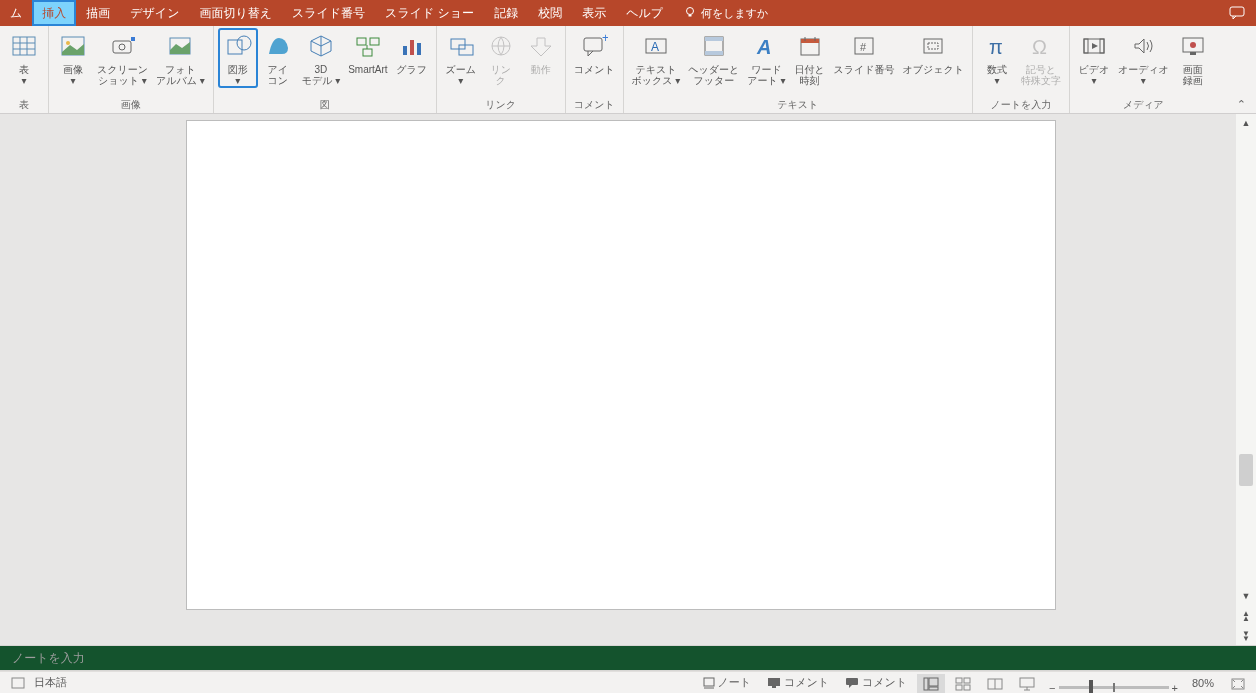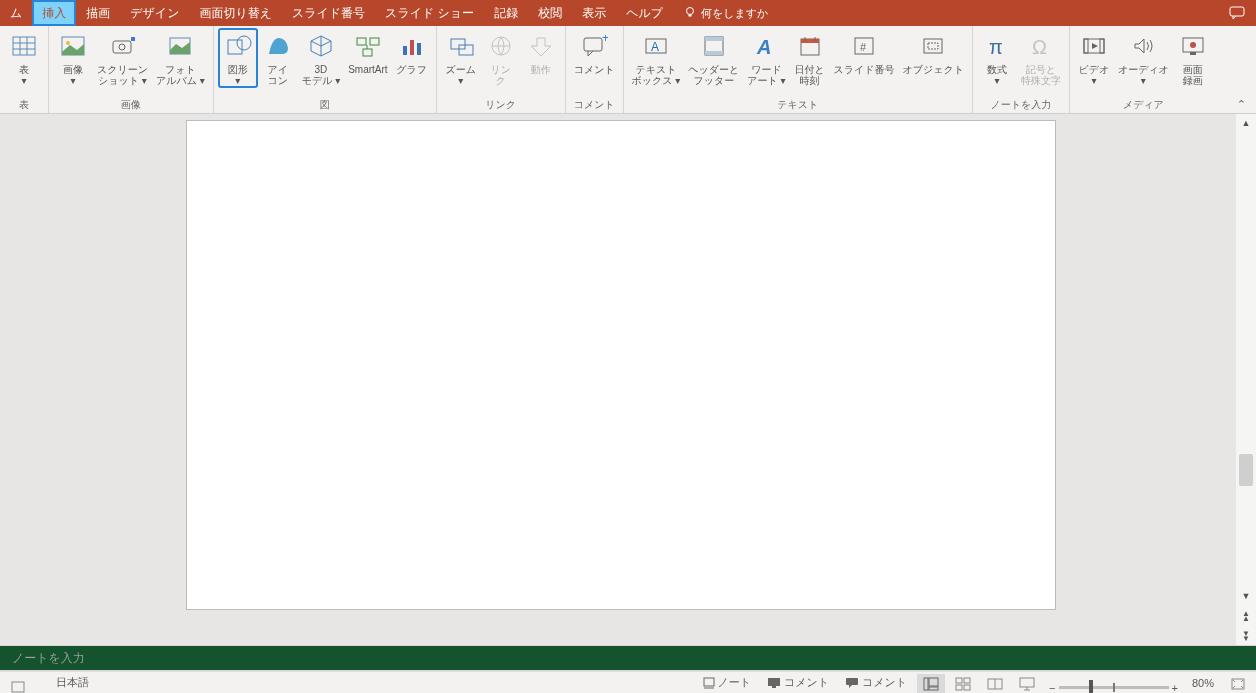--- a/index.html
+++ b/index.html
@@ -31,21 +31,21 @@
   .slide { position:absolute; left:186px; top:6px; width:870px; height:490px; background:#fff; border:1px solid #bcbcbc;}
   .vscroll { position:absolute; right:0; top:0; bottom:0; width:20px; background:#f5f5f3;}
   .vscroll .arrow { position:absolute; left:0; width:20px; height:18px; display:flex; align-items:center; justify-content:center; }
   .vscroll .tri { font-size:9px; color:#555;}
   .vscroll .fit { position:absolute; bottom:20px; left:0; width:20px; height:18px; display:flex; align-items:center; justify-content:center;}
   .vscroll .thumb { position:absolute; left:3px; top:340px; width:14px; height:32px; background:#cfcfcf; border-radius:2px;}
   
   .notesbar { height:26px; background:#14532d; border-top:1px solid #d7d6d4; border-bottom:1px solid #d7d6d4; display:flex; align-items:center; padding:0 12px; color:#9d9d9d; font-size:12px;}
   
   .statusbar { height:22px; background:#f3f2f1; border-top:1px solid #e1dfdd; display:flex; align-items:center; font-size:11px; color:#5a5a5a;}
-  .sb-left { display:flex; align-items:flex-end; gap:22px; padding-left:8px;}
+  .sb-left { display:flex; align-items:center; gap:0; padding-left:8px;}
   .sb-right { margin-left:auto; display:flex; align-items:flex-end; gap:4px; padding-right:4px;}
   .sb-item { display:flex; align-items:center; gap:3px; padding:0 6px; cursor:pointer; height:22px;}
   .viewbtn { width:28px; height:20px; display:flex; align-items:center; justify-content:center; cursor:pointer;}
   .viewbtn.active { background:#dadada; }
   .slider { display:flex; align-items:center; gap:3px; padding:0 4px;}
   .slider-track { width:110px; height:3px; background:#bdbdbd; position:relative;}
   .slider-track::before {content:""; position:absolute; top:-3px; left:54px; width:2px; height:9px; background:#777;}
   .slider-thumb { position:absolute; top:-6px; left:30px; width:4px; height:14px; background:#555;}
   
   svg { display:block; }

